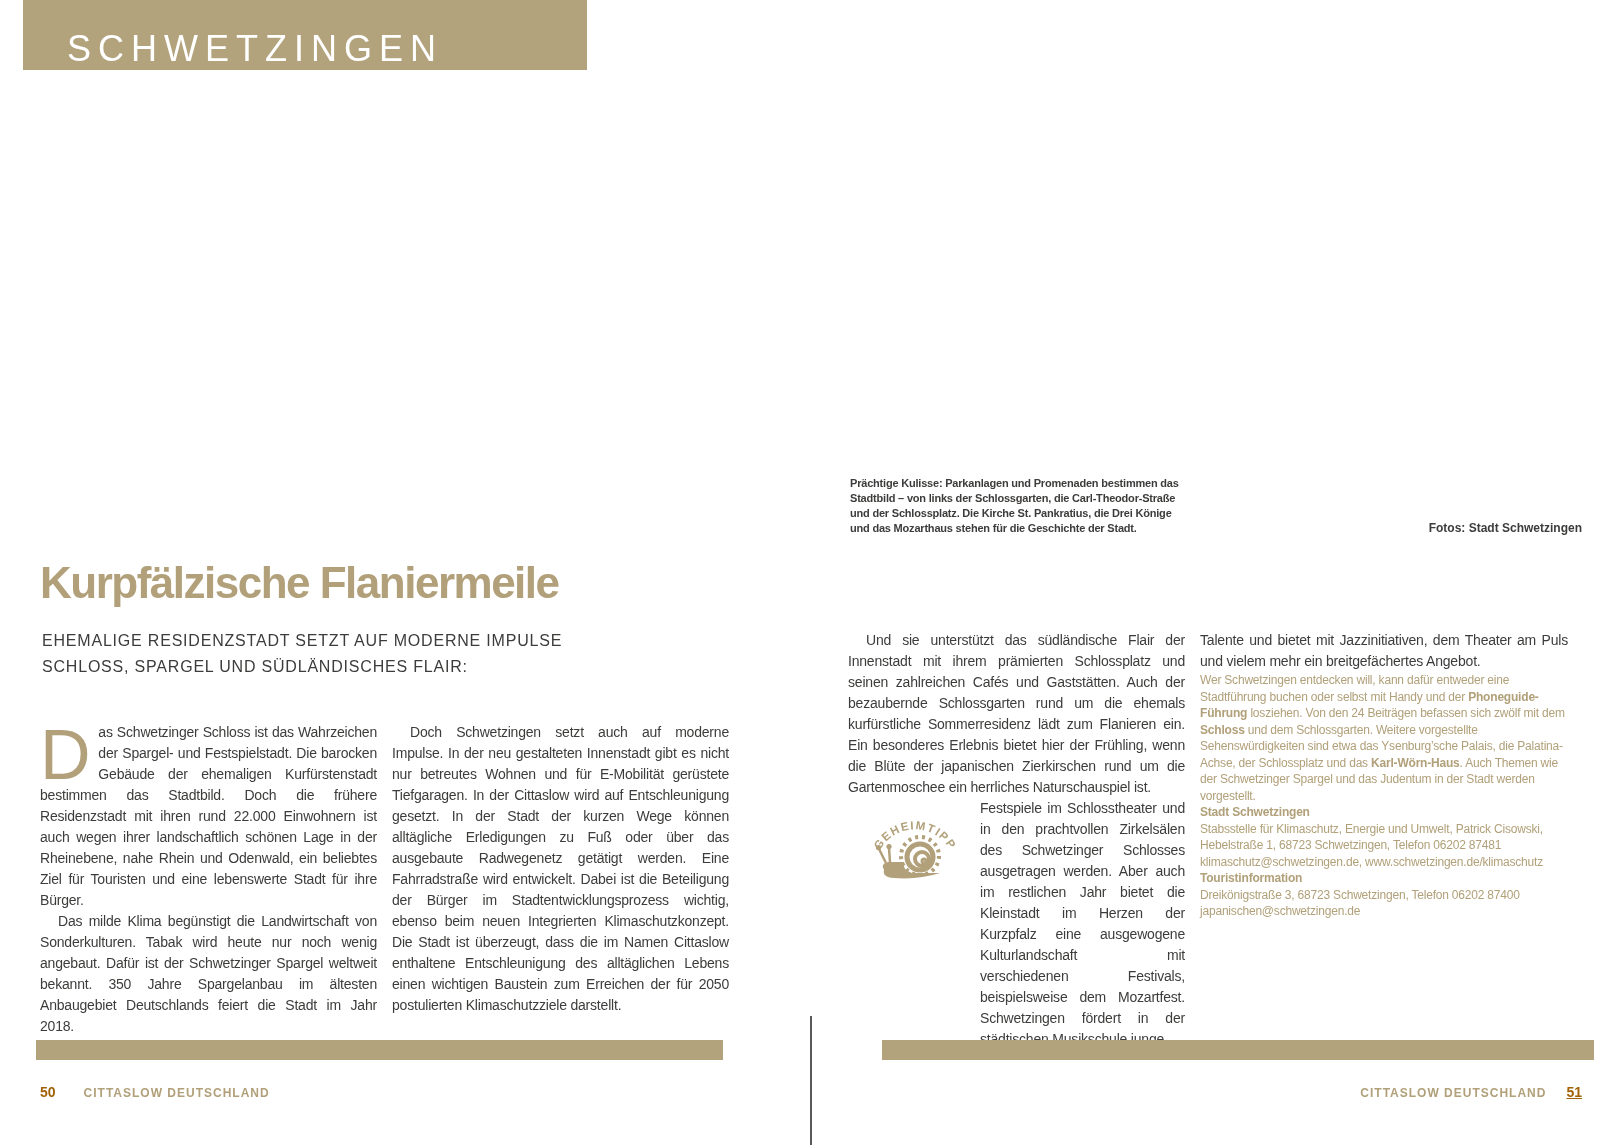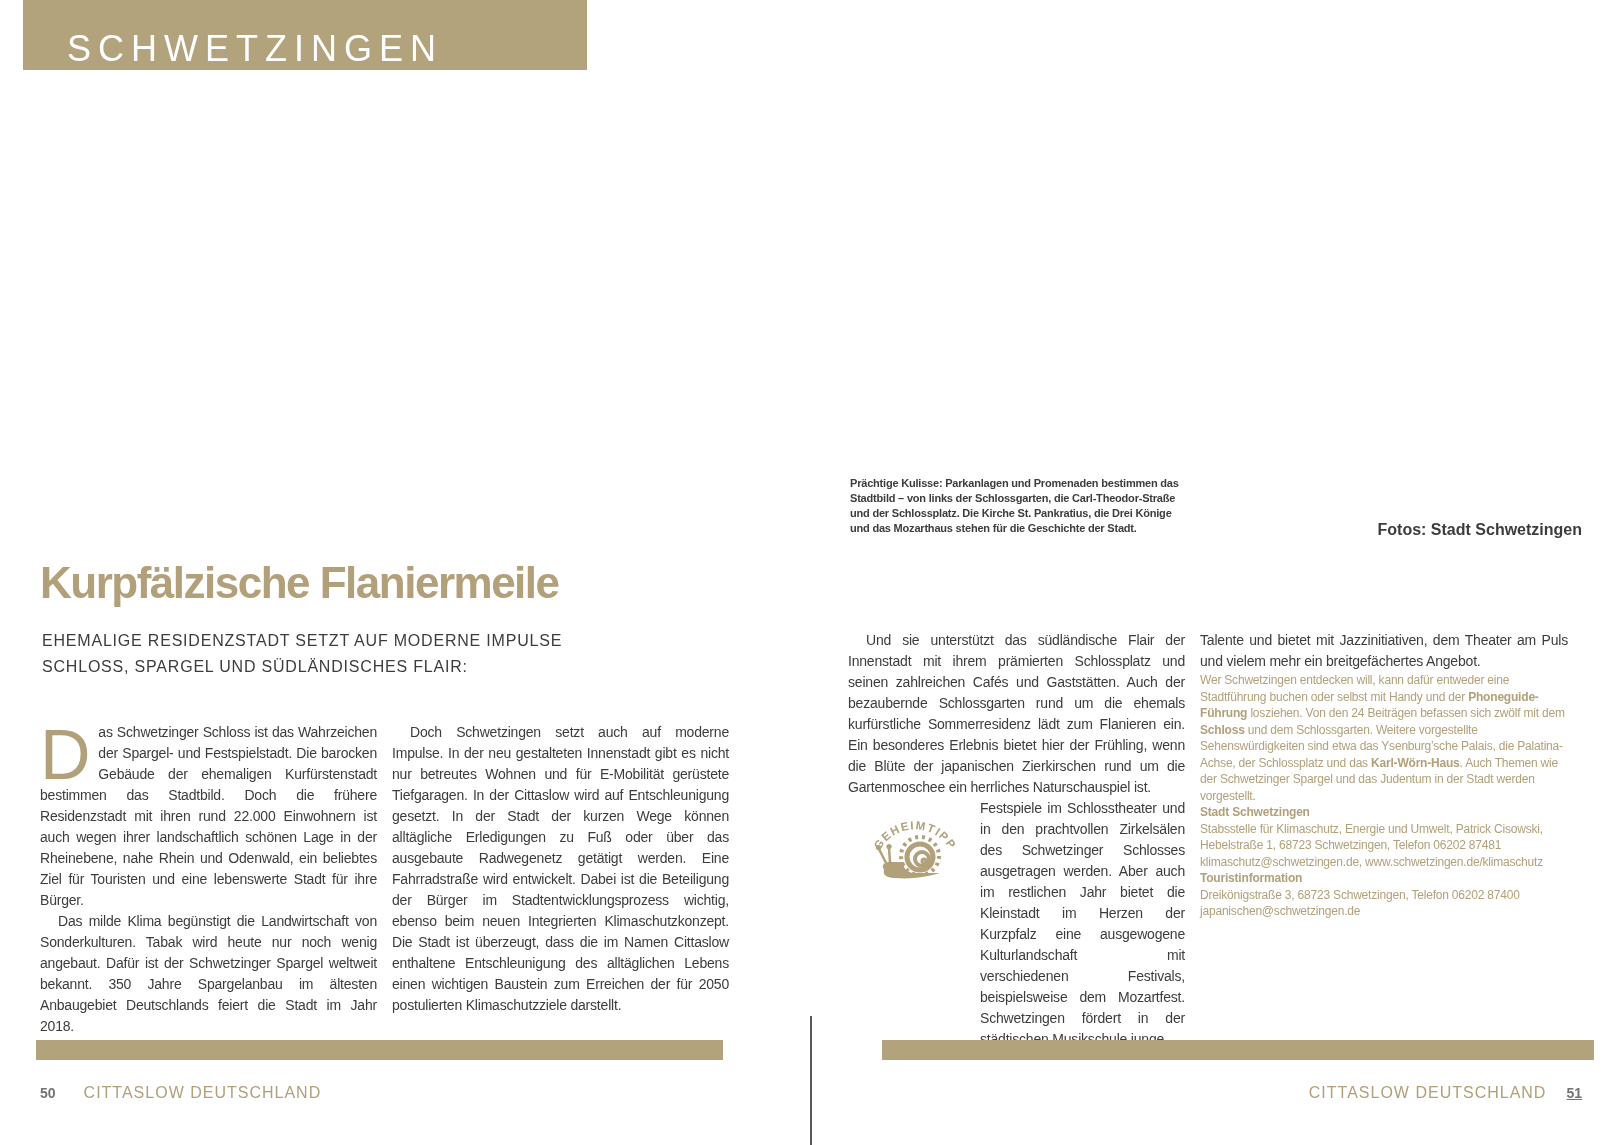--- a/index.html
+++ b/index.html
@@ -57,21 +57,21 @@
   .y-arch{right:3%;bottom:0;width:16%;height:46%;background:#2f2119;border-radius:50% 50% 0 0;}
   .y-left{left:0;bottom:0;width:26%;height:52%;background:linear-gradient(90deg,#cf8049,#b96a38);}
   .y-tree{left:10%;top:18%;width:62%;height:88%;background:radial-gradient(ellipse at 45% 40%,#6f9c49 0%,#4d7a33 55%,#35591f 100%);border-radius:46% 54% 48% 52%;}
 
   
   #city-banner{left:0;top:453;width:564px;height:70px;z-index:3;display:flex;align-items:flex-end;margin-left:23px;}
   #city-banner span{padding-left:44px;color:#ffffff;font-size:36px;letter-spacing:7px;font-weight:400;}
 
   
   #photo-caption{left:850px;top:476px;width:335px;font-size:11px;line-height:15px;font-weight:700;letter-spacing:-0.2px;color:#3d3c3b;}
-  #photo-credit{left:1282px;top:521px;width:300px;text-align:right;font-size:16px;font-weight:700;color:#3d3c3b;}
+  #photo-credit{left:1282px;top:521px;width:300px;text-align:right;font-size:12px;font-weight:700;color:#3d3c3b;}
 
   
   #page-title{left:40px;top:558px;font-size:44px;font-weight:700;letter-spacing:-1.5px;}
   #subtitle{left:42px;top:628px;font-size:16px;line-height:26px;letter-spacing:0.8px;color:#3d3c3b;font-weight:400;}
 
   
   .bodycol{position:absolute;font-size:14px;line-height:21px;text-align:justify;color:#3d3c3b;letter-spacing:-0.2px;}
   .bodycol p{margin:0;}
   .indent{text-indent:18px;}
   #col1{left:40px;top:722px;width:337px;}
@@ -92,22 +92,22 @@
   #kontakt-lines div{white-space:nowrap;}
 
   
   .rule{position:absolute;height:20px;background:#b3a37d;top:1040px;}
   #rule-left{left:36px;width:687px;}
   #rule-right{left:882px;width:712px;}
   #fold-line{left:810px;top:1016px;width:2px;height:129px;background:#5a5a5a;}
   .footer{position:absolute;top:1084px;font-size:13px;display:flex;align-items:baseline;}
   #footer-left{left:40px;}
   #footer-right{right:40px;}
-  .pagenum{font-weight:700;color:#737373;font-size:14px;}
-  .pubname{color:#b1a079;font-weight:400;letter-spacing:1px;font-size:16px;}
+  .pagenum{font-weight:700;color:#a16207;font-size:14px;}
+  .pubname{color:#b1a079;font-weight:700;letter-spacing:1px;font-size:12px;}
   #footer-left .pubname{margin-left:28px;}
   #footer-right .pagenum{margin-left:20px;text-decoration:underline;}
 </style>
 </head>
 <body>
 
 <div class="photo" id="photo-garden">
   <div class="g-sky"></div>
   <div class="g-tree-l"></div>
   <div class="g-tree-r"></div>

